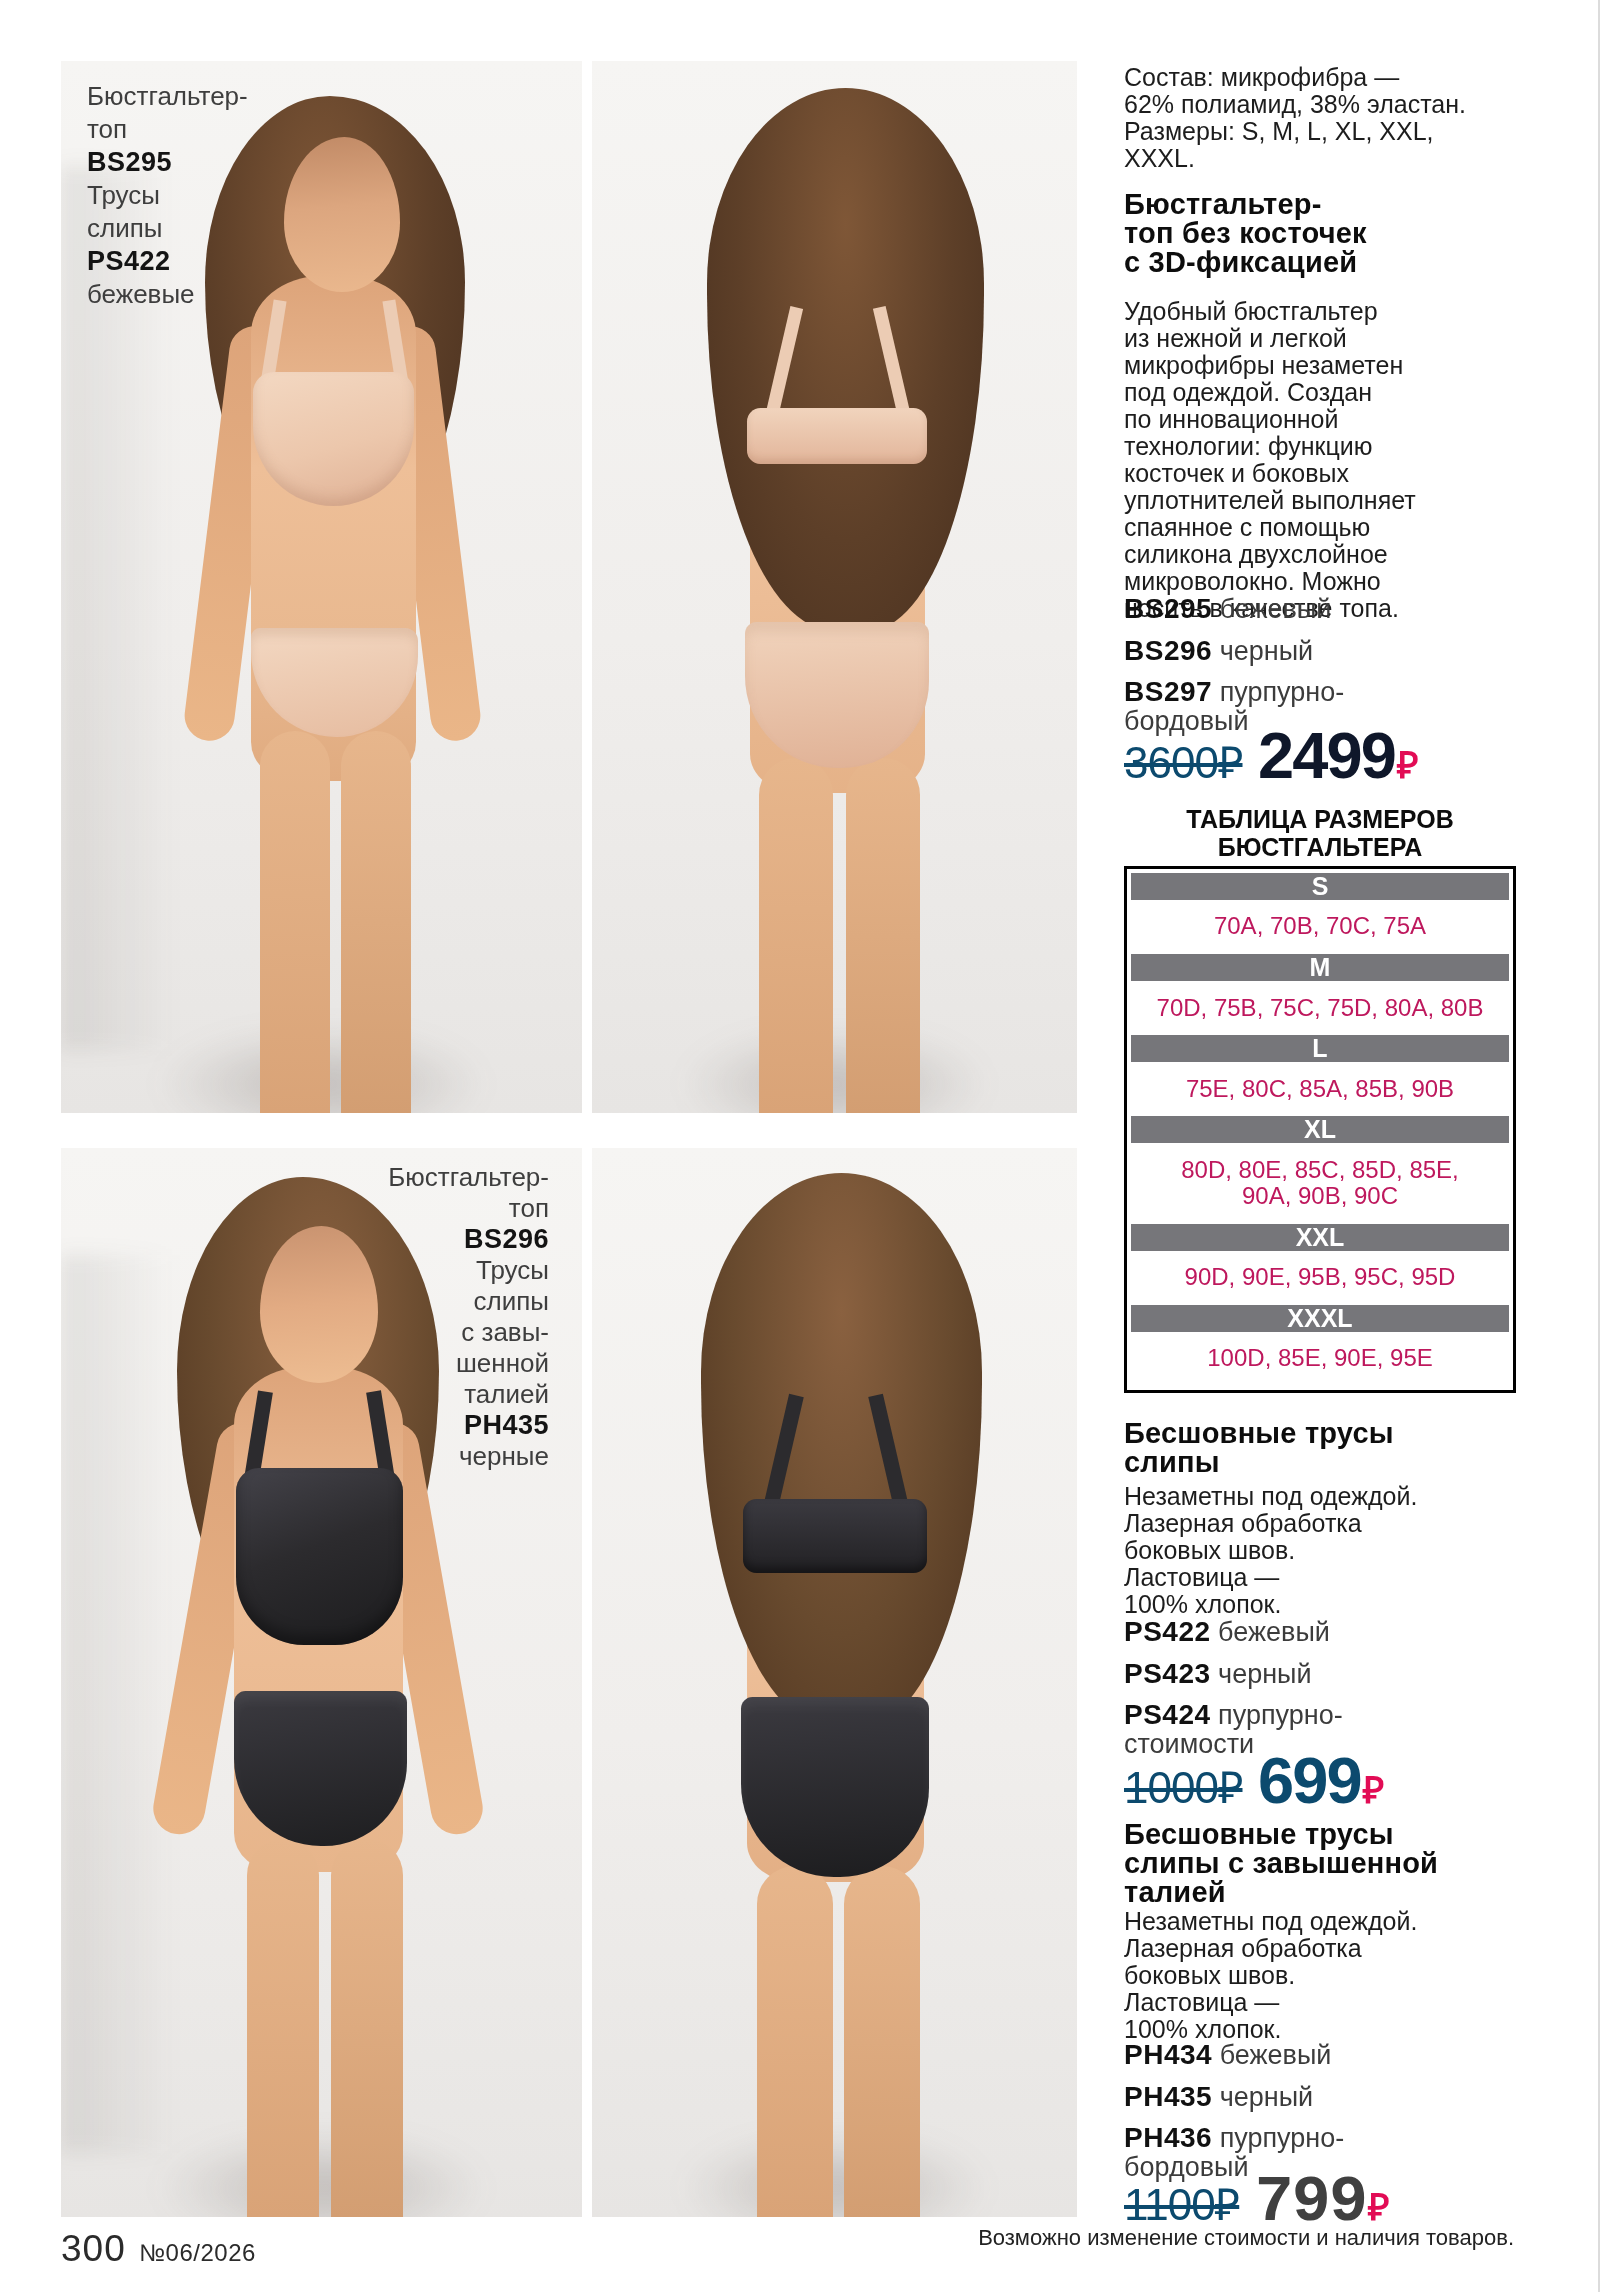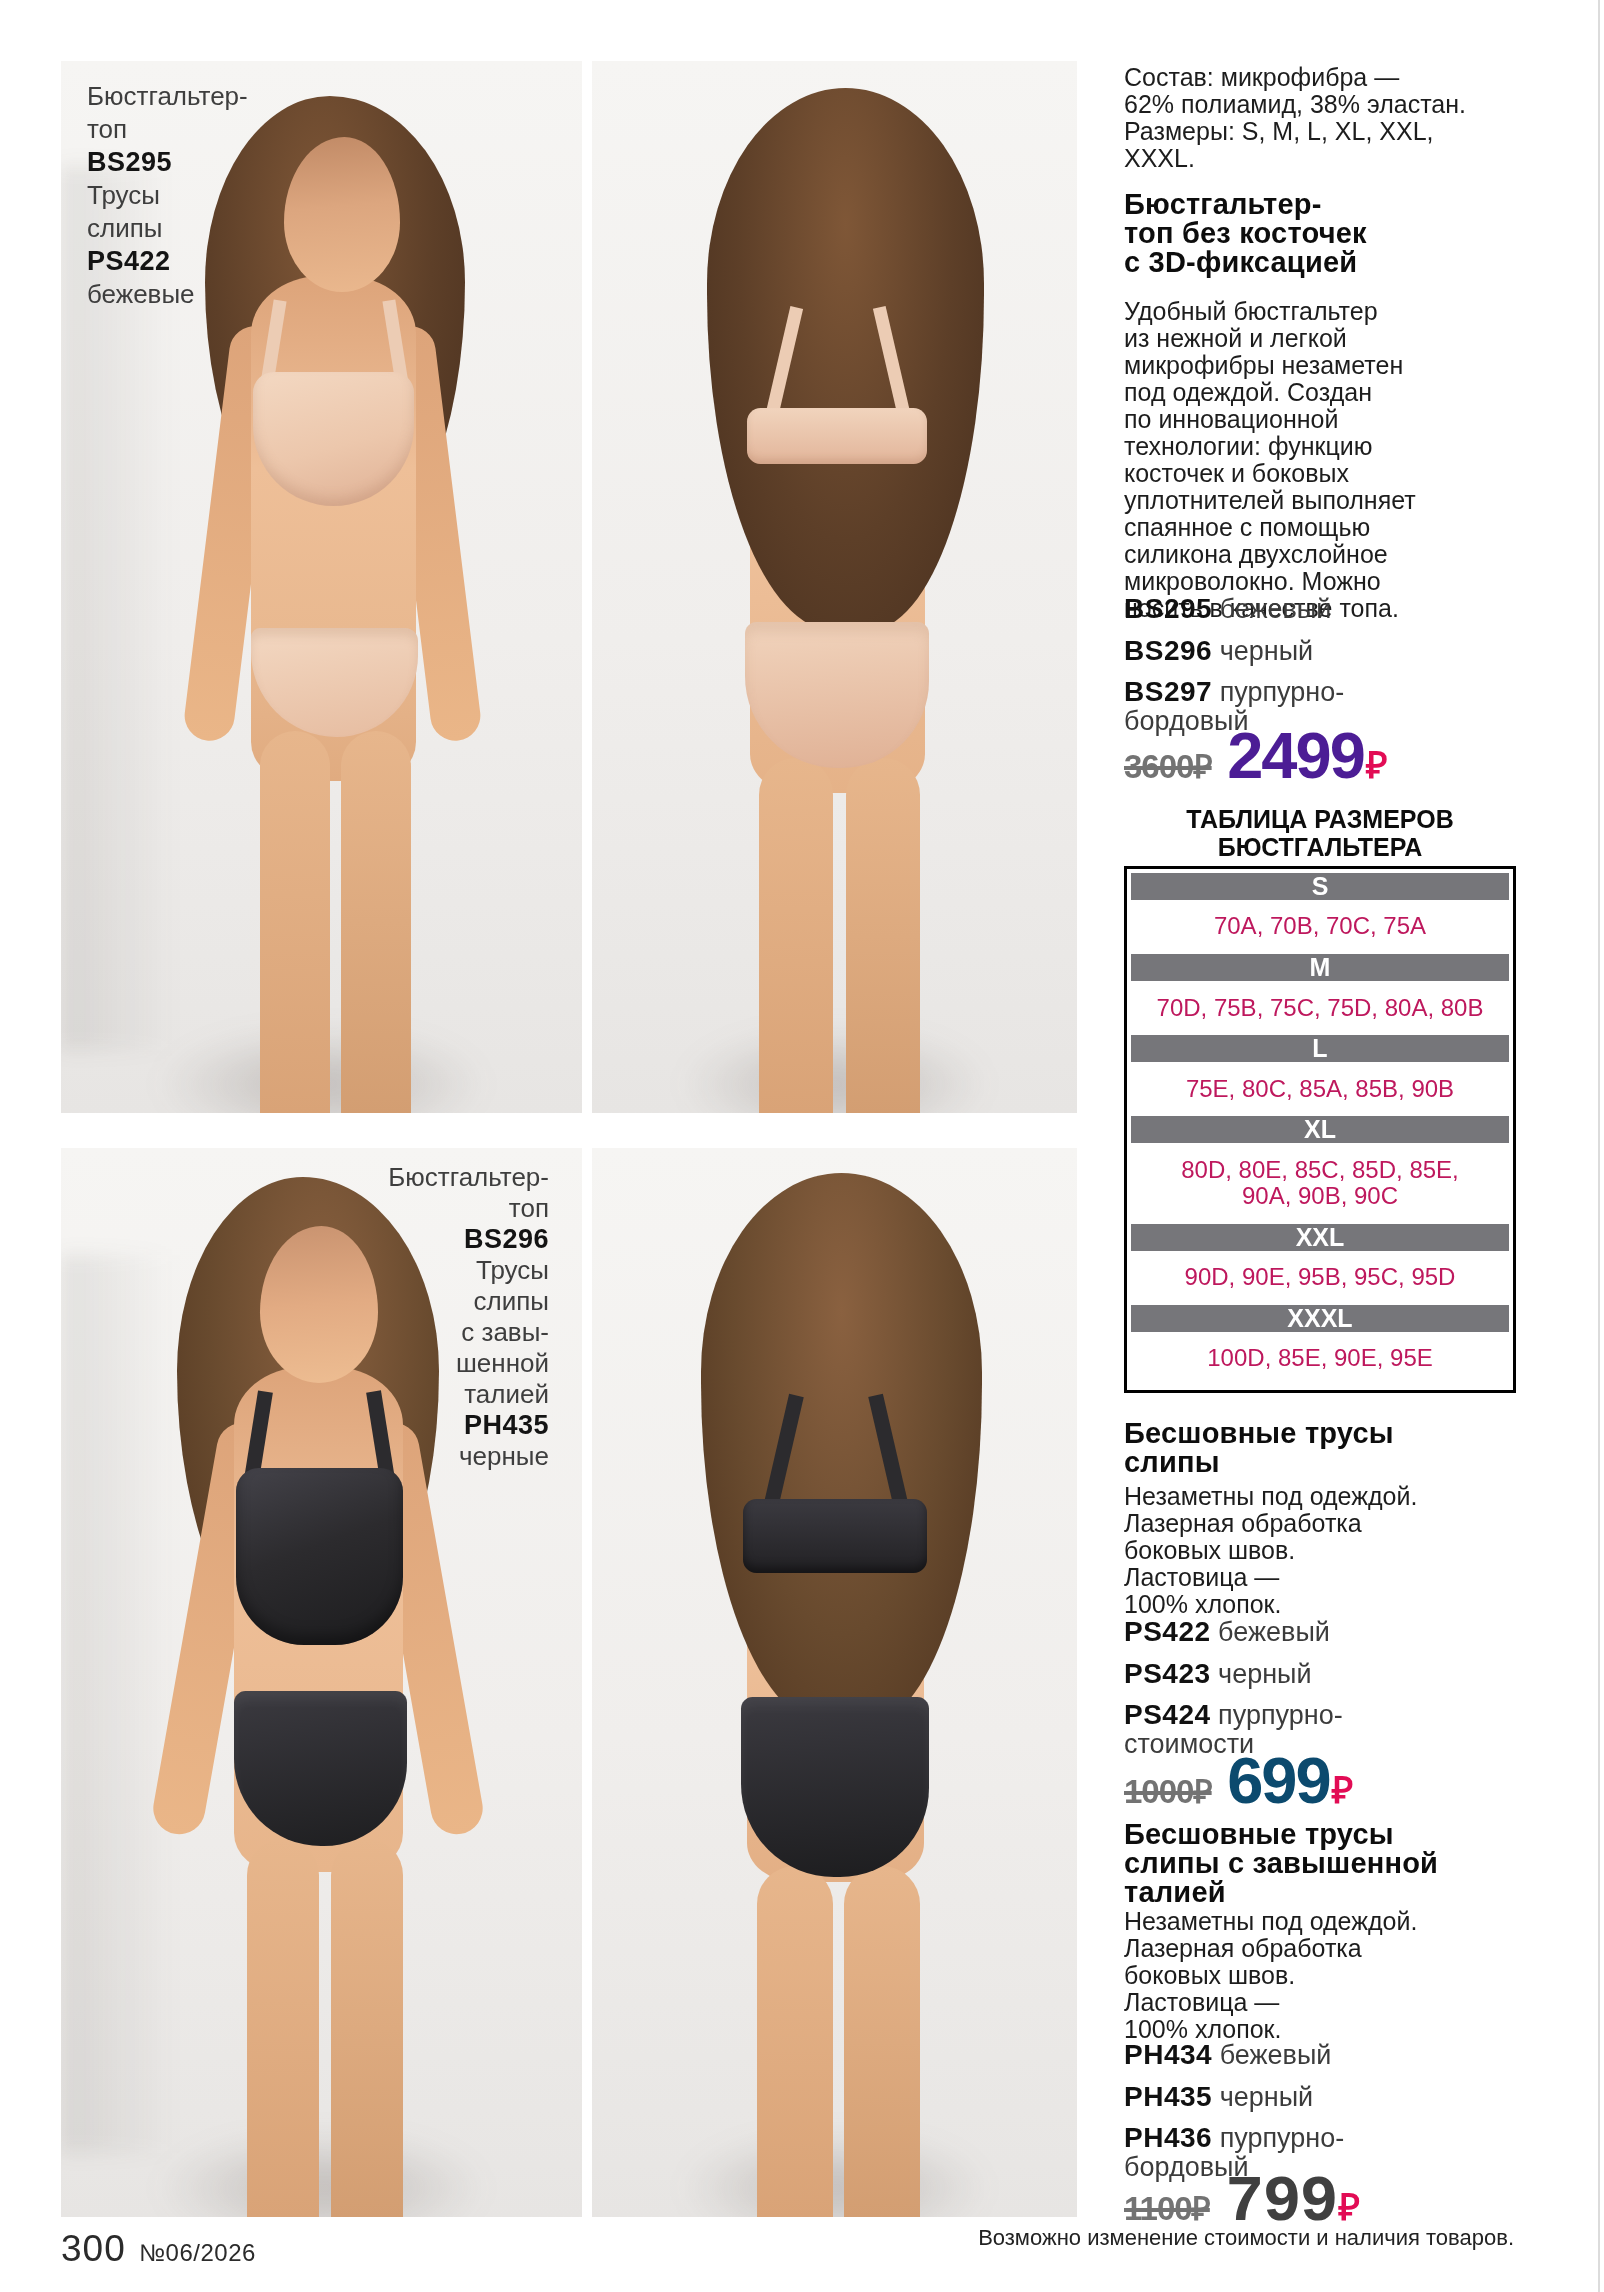--- a/index.html
+++ b/index.html
@@ -132,21 +132,21 @@
   
   .col { position:absolute; left:1124px; top:0; width:392px; height:100%; font-size:25px; }
   .blk { position:absolute; left:0; width:392px; }
   .pre { white-space:pre-line; }
   .body-text { font-size:25px; line-height:27px; color:#1d1d1d; }
   .h-bold { font-size:29px; line-height:29px; font-weight:700; color:#0d0d0d; letter-spacing:0.2px; }
   .variant { font-size:27px; line-height:29px; margin-bottom:11.6px; color:#3c3c3c; }
   .variant .vcode { font-weight:700; color:#111111; font-size:28px; letter-spacing:0.5px; }
   .vcolor { white-space:pre-line; }
   .price-row { display:flex; align-items:baseline; gap:15.5px; }
-  .old-price { font-size:33px; font-weight:700; color:#737373; letter-spacing:-1px;
+  .old-price { font-size:44px; font-weight:400; color:#0c4a6e; letter-spacing:-1px;
     text-decoration:line-through; text-decoration-thickness:3.9px; }
   .new-price { font-size:65px; font-weight:800; letter-spacing:-1.9px; }
   .rub { font-size:37px; font-weight:700; margin-left:1.9px; }
 
   
   .tbl-title { font-size:25px; line-height:28px; font-weight:700; text-align:center; color:#0d0d0d; }
   .size-table { border:3.9px solid #000; background:#fff; padding:3.9px; }
   .st-head { background:#76767a; color:#ffffff; font-weight:700; font-size:25px;
     text-align:center; line-height:27px; height:27px; }
   .st-val { text-align:center; font-size:24px; line-height:26px; padding:13.6px 0 14.6px; color:#be185d; white-space:pre-line; }
@@ -266,21 +266,21 @@
 
   <div class="blk" style="top:594px;">
     <div class="variant"><span class="vcode">BS295</span> <span class="vcolor">бежевый</span></div>
     <div class="variant"><span class="vcode">BS296</span> <span class="vcolor">черный</span></div>
     <div class="variant"><span class="vcode">BS297</span> <span class="vcolor">пурпурно-
 бордовый</span></div>
   </div>
 
   <div class="blk price-row" style="top:718px;">
     <span class="old-price">3600₽</span>
-    <span><span class="new-price accent" style="color: #4c1d95;">2499</span><span class="rub accent" style="color: rgb(226, 12, 85);">₽</span></span>
+    <span><span class="new-price accent" style="color: #0f172a;">2499</span><span class="rub accent" style="color: rgb(226, 12, 85);">₽</span></span>
   </div>
 
   <div class="blk tbl-title pre" style="top:805px;">ТАБЛИЦА РАЗМЕРОВ
 БЮСТГАЛЬТЕРА</div>
 
   <div class="blk size-table" style="top:866px;">
     <div class="st-head">S</div>
     <div class="st-val">70A, 70B, 70C, 75A</div>
     <div class="st-head">M</div>
     <div class="st-val">70D, 75B, 75C, 75D, 80A, 80B</div>

